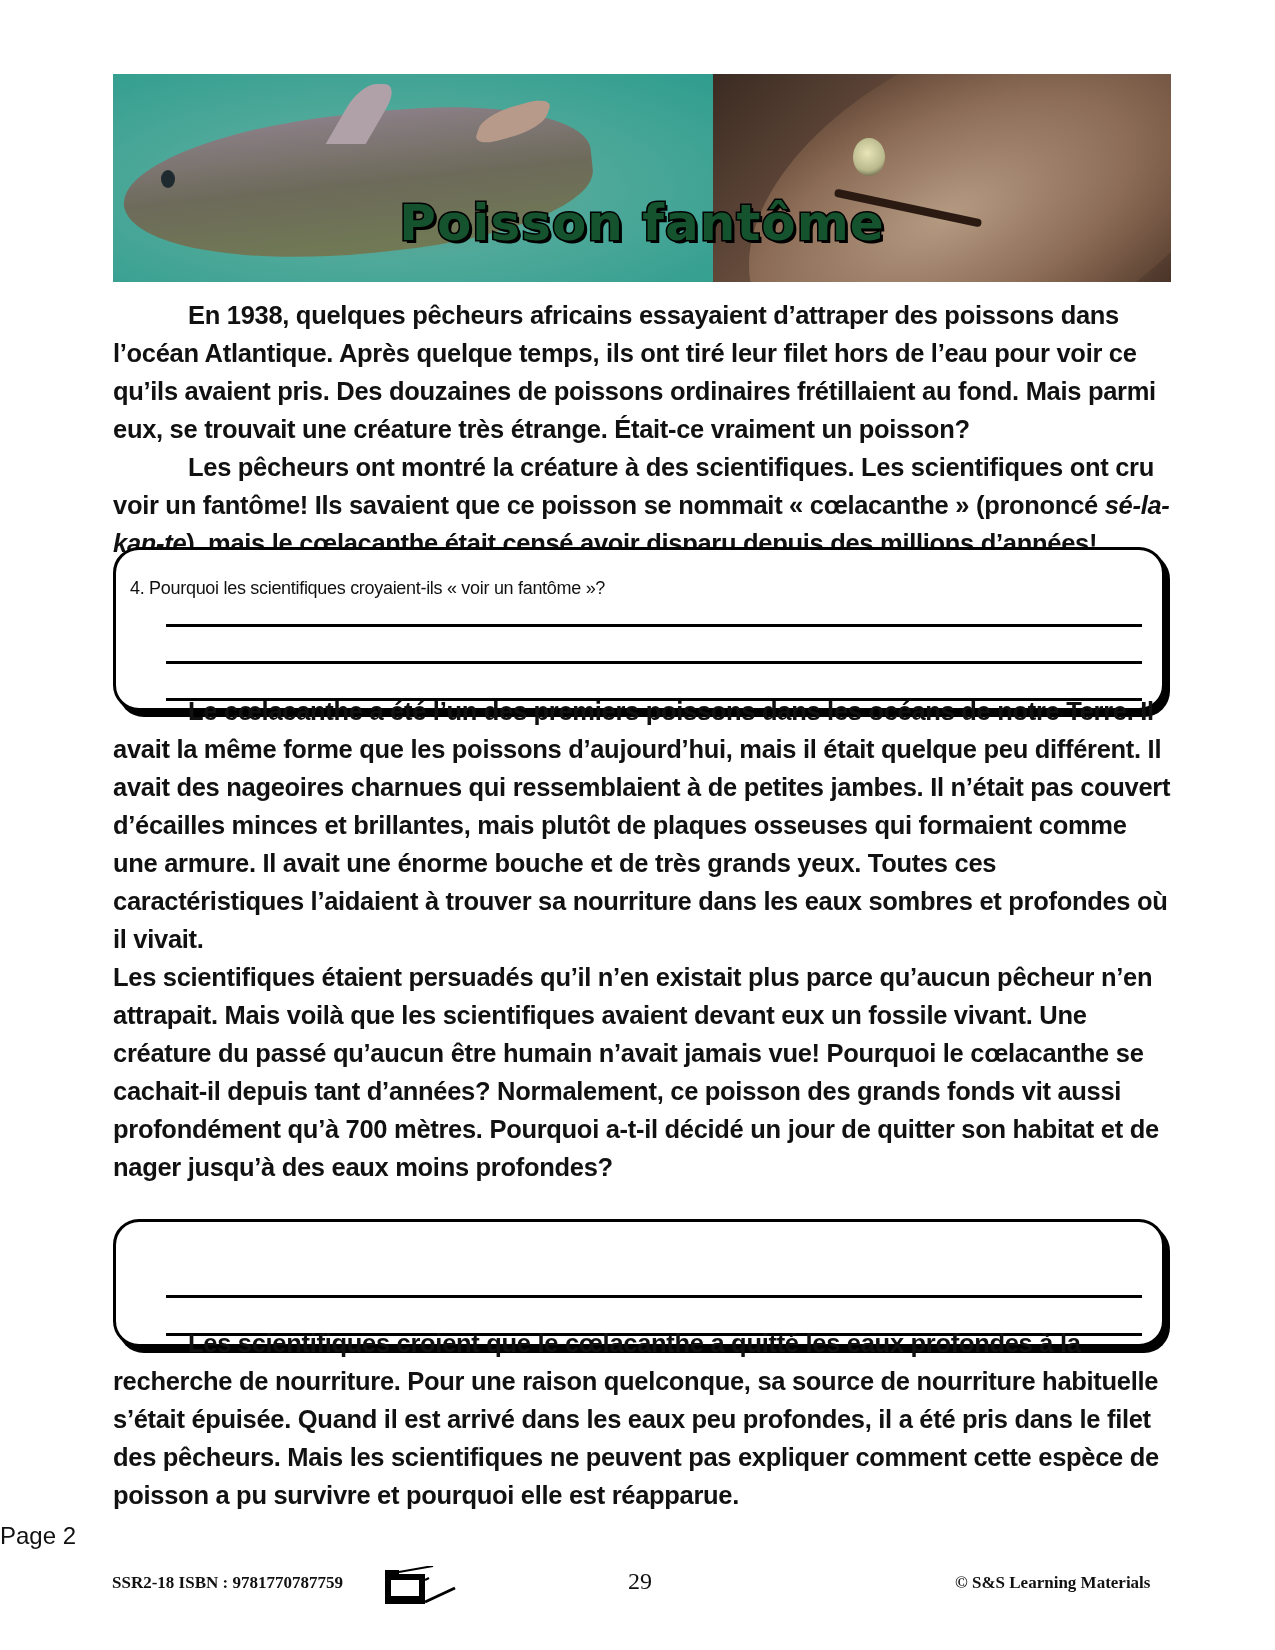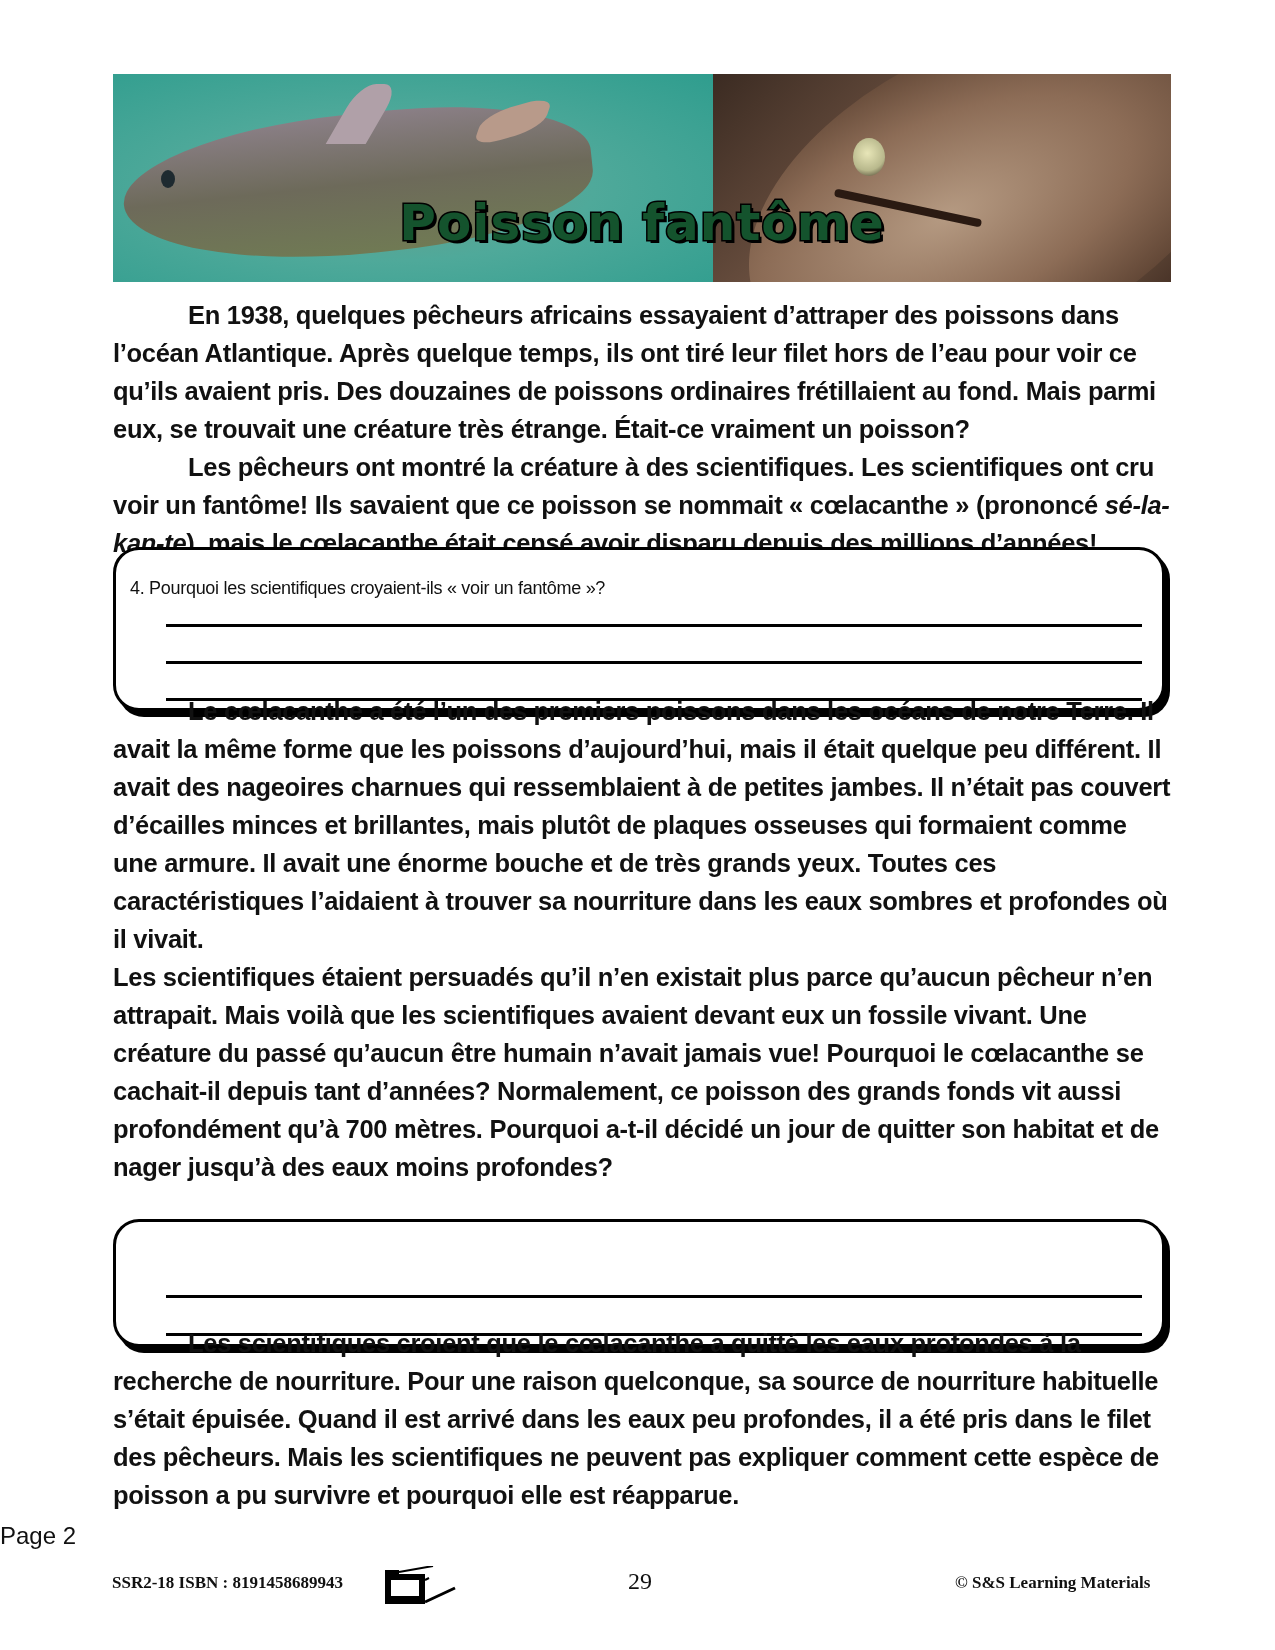--- a/index.html
+++ b/index.html
@@ -81,21 +81,21 @@
   <div class="qline" style="top:73px;"></div>
   <div class="qline" style="top:111px;"></div>
 </div>
 
 <div class="para" style="top:1324px;">
   <p>Les scientifiques croient que le cœlacanthe a quitté les eaux profondes à la recherche de nourriture. Pour une raison quelconque, sa source de nourriture habituelle s’était épuisée. Quand il est arrivé dans les eaux peu profondes, il a été pris dans le filet des pêcheurs. Mais les scientifiques ne peuvent pas expliquer comment cette espèce de poisson a pu survivre et pourquoi elle est réapparue.</p>
 </div>
 
 <div class="pagelabel">Page 2</div>
 
-<div class="footer-left">SSR2-18  ISBN : 8191458689943</div>
+<div class="footer-left">SSR2-18  ISBN : 9781770787759</div>
 <svg class="footer-icon" viewBox="0 0 76 40">
   <rect x="2" y="8" width="40" height="30" fill="#000"></rect>
   <rect x="8" y="14" width="28" height="16" fill="#fff"></rect>
   <rect x="2" y="4" width="14" height="6" fill="#000"></rect>
   <line x1="16" y1="6" x2="50" y2="0" stroke="#000" stroke-width="2"></line>
   <line x1="42" y1="14" x2="46" y2="12" stroke="#000" stroke-width="2"></line>
   <line x1="42" y1="36" x2="72" y2="22" stroke="#000" stroke-width="3"></line>
 </svg>
 <div class="footer-center">29</div>
 <div class="footer-right">© S&amp;S Learning Materials</div>

